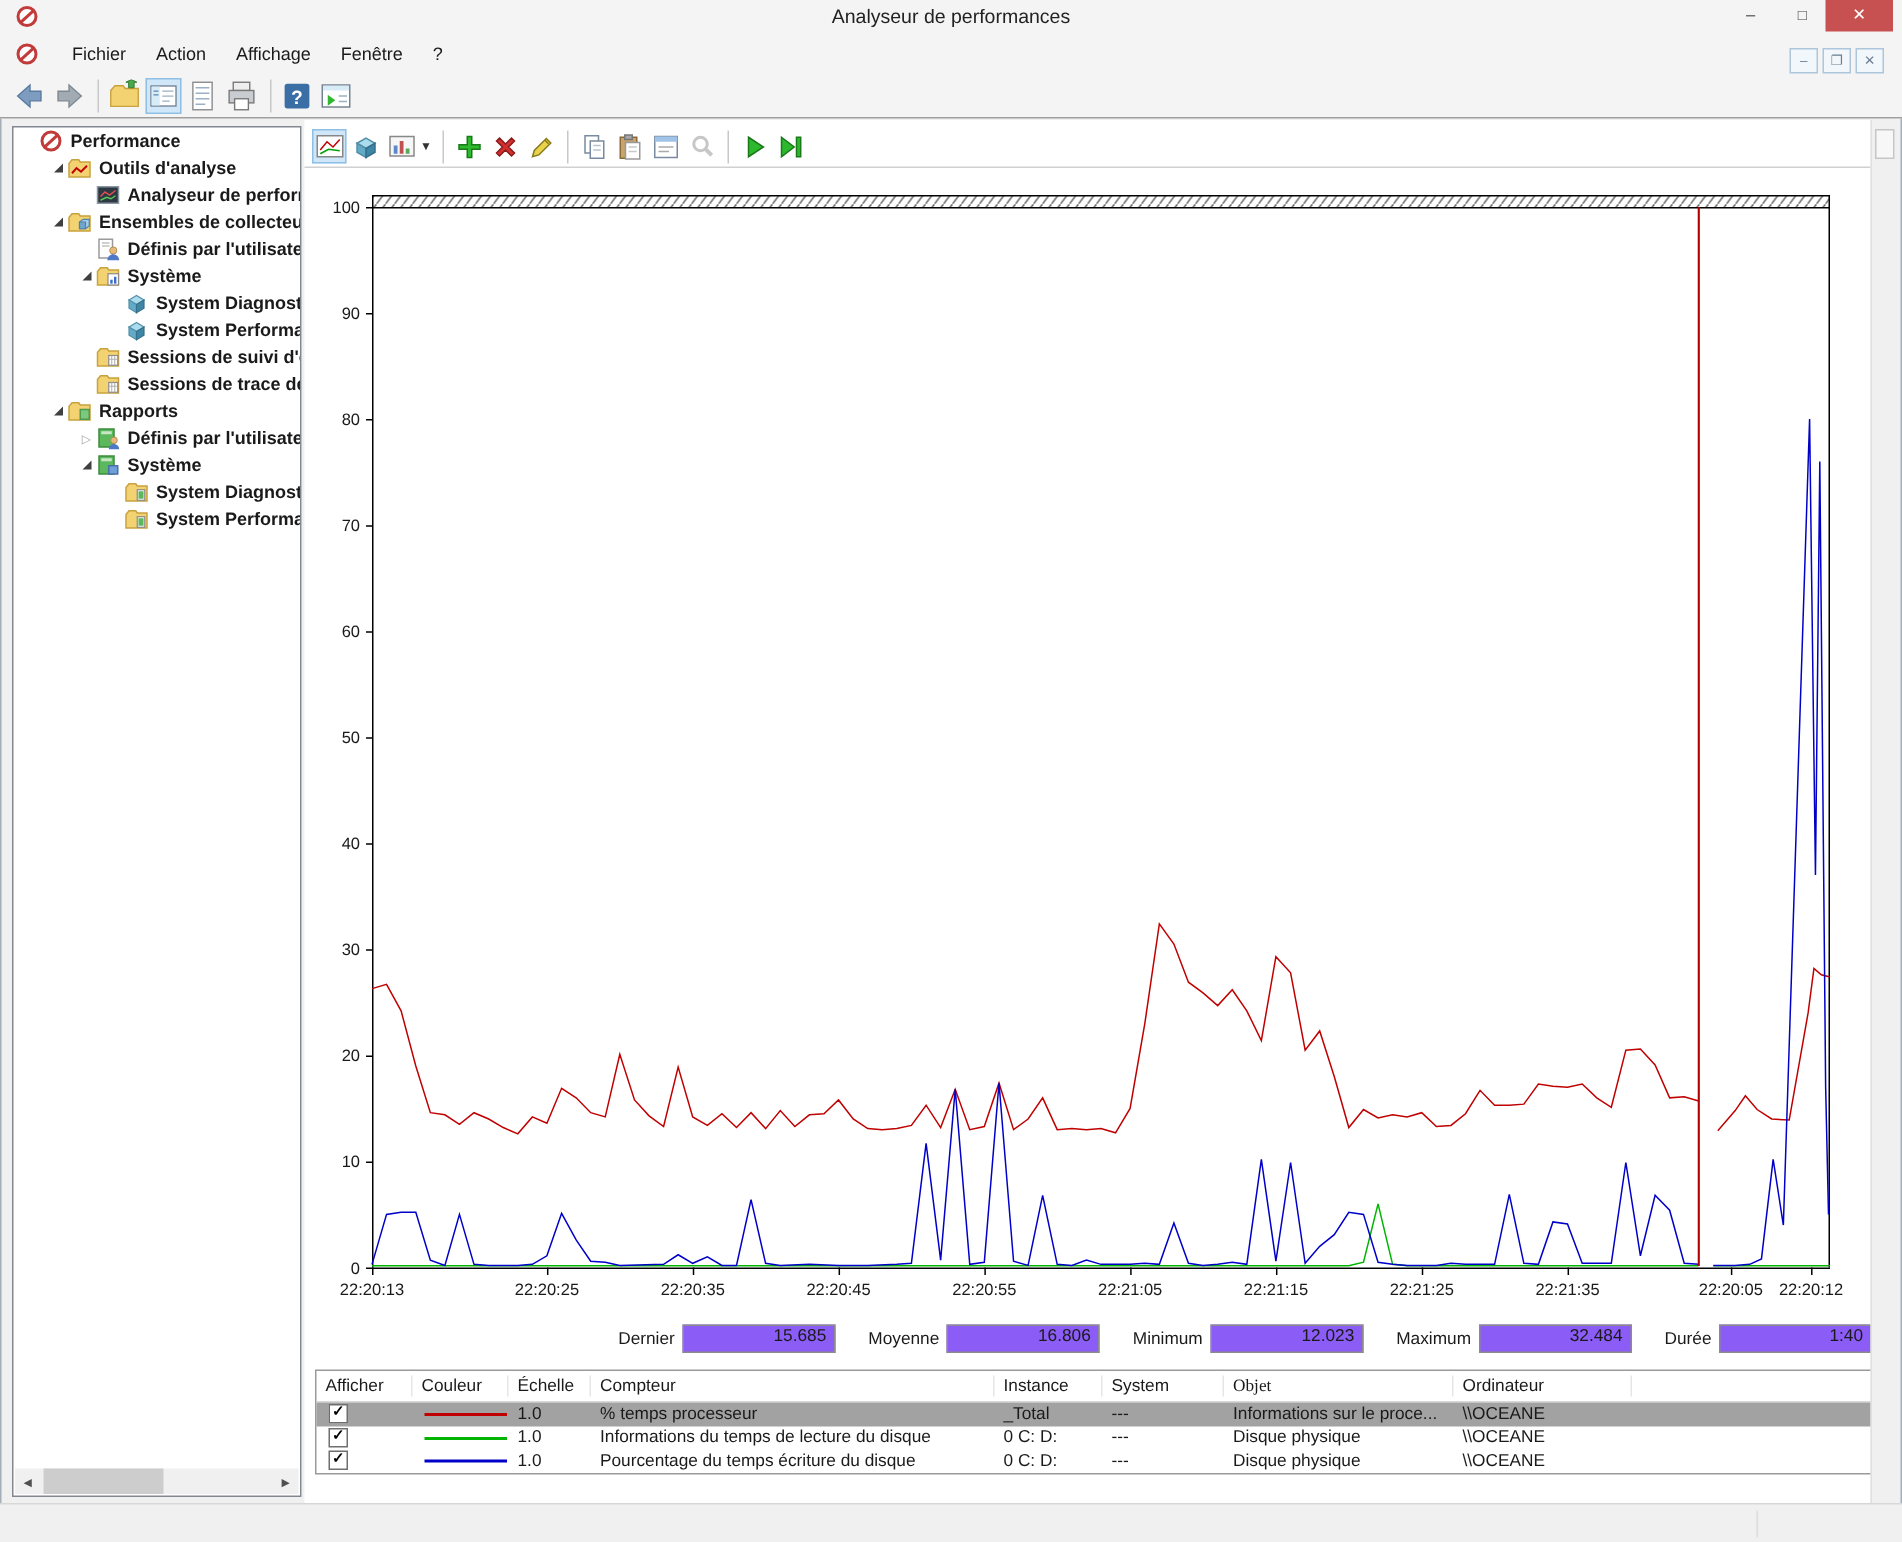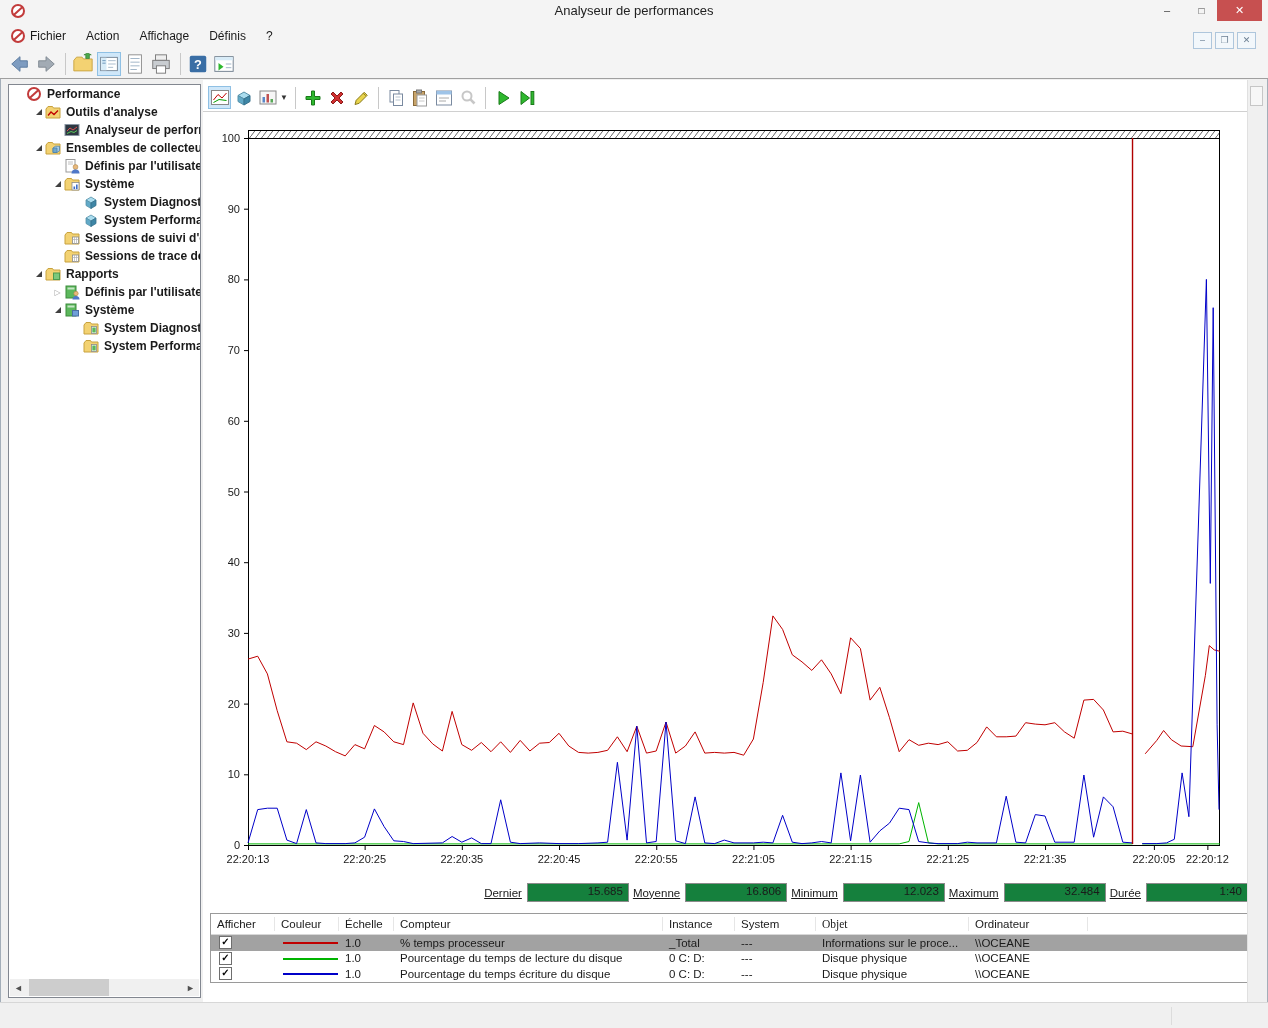--- a/index.html
+++ b/index.html
@@ -12,21 +12,21 @@
   .titlebar{position:absolute;top:0;left:0;right:0;height:22px;background:#f4f4f4;}
   .app-logo{position:absolute;left:10px;top:3px;width:16px;height:16px;}
   .title{position:absolute;left:0;right:0;top:3px;text-align:center;font-size:13px;color:#222;}
   .winbtn{position:absolute;top:0;height:21px;font-size:11px;color:#444;text-align:center;line-height:21px;cursor:default;}
   .winbtn.min{left:1148px;width:38px;}
   .winbtn.max{left:1186px;width:31px;font-size:10px;}
   .winbtn.close{left:1217px;width:45px;background:#c75050;color:#fff;font-size:11px;}
   
   .menubar{position:absolute;top:22px;left:0;right:0;height:28px;background:#f4f4f4;}
   .menubar .mmc-logo{position:absolute;left:10px;top:6px;width:16px;height:16px;}
-  .menuitems{position:absolute;left:20px;top:3px;display:flex;}
+  .menuitems{position:absolute;left:38px;top:3px;display:flex;}
   .menuitem{font-size:12px;padding:4px 10px;color:#1a1a1a;}
   .childbtns{position:absolute;right:12px;top:10px;display:flex;gap:3px;}
   .childbtn{width:17px;height:15px;border:1px solid #aec6dc;background:#f2f7fb;color:#6b7f92;
     font-size:9px;line-height:14px;text-align:center;}
   
   .toolbar{position:absolute;top:50px;left:0;right:0;height:29px;background:#f4f4f4;
     border-bottom:1px solid #9f9f9f;display:flex;align-items:center;padding-left:8px;box-sizing:border-box;}
   .tbtn{width:24px;height:24px;display:inline-flex;align-items:center;justify-content:center;margin-right:2px;}
   .tbtn.sel{background:#cfe7f9;border:1px solid #8fc0e4;box-sizing:border-box;}
   .tsep{width:1px;height:22px;background:#c8c8c8;margin:0 5px;}
@@ -52,22 +52,22 @@
     display:flex;align-items:center;padding-left:5px;box-sizing:border-box;background:#fff;}
   .cbtn{width:23px;height:23px;display:inline-flex;align-items:center;justify-content:center;margin-right:1px;}
   .cbtn.sel{background:#cfe7f9;border:1px solid #8fc0e4;box-sizing:border-box;}
   .cbtn.dis{opacity:.55;}
   .caret{font-size:8px;color:#333;width:10px;}
   #chart-host{position:absolute;left:0;top:0;width:1044px;height:792px;}
   #chart-host svg text{fill:#1a1a1a;}
   
   .stats{position:absolute;top:803px;left:0;width:1045px;display:flex;justify-content:flex-end;
     align-items:center;font-size:11.5px;}
-  .stat-label{margin-left:4px;margin-right:5px;text-decoration:underline;}
-  .stat-box{width:90px;height:15px;border:1px solid #8b8b8b;background:#15803d;
+  .stat-label{margin-left:22px;margin-right:5px;}
+  .stat-box{width:90px;height:15px;border:1px solid #8b8b8b;background:#8b5cf6;
     text-align:right;padding:1px 5px;font-size:11.5px;}
   
   .ctable{position:absolute;left:7px;top:833px;width:1038px;border:1px solid #9a9a9a;background:#fff;font-size:11.5px;}
   .thead{display:flex;height:20px;align-items:center;border-bottom:1px solid #d8d8d8;}
   .th{padding-left:6px;box-sizing:border-box;border-right:1px solid #e6e6e6;height:14px;line-height:14px;overflow:hidden;white-space:nowrap;}
   .tr{display:flex;height:15.5px;align-items:center;overflow:hidden;}
   .td{padding-left:6px;box-sizing:border-box;overflow:hidden;white-space:nowrap;display:flex;align-items:center;height:100%;}
   .tr.selrow{background:#a2a2a2;}
   .cbx{width:11px;height:11px;border:1px solid #6e6e6e;background:#fff;font-size:10px;line-height:10px;
     text-align:center;color:#000;margin-left:2px;font-weight:bold;}
@@ -92,21 +92,21 @@
 
 <div class="menubar">
   <span class="mmc-logo"><svg width="16" height="16" viewBox="0 0 16 16" xmlns="http://www.w3.org/2000/svg">
         <circle cx="8" cy="8" r="6" fill="#fff" stroke="#c23b3b" stroke-width="2"></circle>
         <line x1="4" y1="11.8" x2="12.2" y2="4.2" stroke="#c23b3b" stroke-width="2"></line>
       </svg></span>
   <div class="menuitems">
       <span class="menuitem">Fichier</span>
       <span class="menuitem">Action</span>
       <span class="menuitem">Affichage</span>
-      <span class="menuitem">Définis</span>
+      <span class="menuitem">Fenêtre</span>
       <span class="menuitem">?</span>
     </div>
   <div class="childbtns">
       <span class="childbtn">–</span>
       <span class="childbtn">❐</span>
       <span class="childbtn">✕</span>
     </div>
 </div>
 
 <div class="toolbar">
@@ -517,21 +517,21 @@
         <div class="td" style="width: 119px;">\\OCEANE</div>
       </div>
       <div class="tr">
         <div class="td" style="width: 64px;">
           <span class="cbx">✓</span>
         </div>
         <div class="td" style="width: 64px; display: block;">
           <div class="swatch" style="border-top: 2px solid rgb(0, 180, 0); margin-top: 7px;"></div>
         </div>
         <div class="td" style="width: 55px;">1.0</div>
-        <div class="td" style="width: 269px;">Pourcentage du temps de lecture du disque</div>
+        <div class="td" style="width: 269px;">Informations du temps de lecture du disque</div>
         <div class="td" style="width: 72px;">0 C: D:</div>
         <div class="td" style="width: 81px;">---</div>
         <div class="td" style="width: 153px;">Disque physique</div>
         <div class="td" style="width: 119px;">\\OCEANE</div>
       </div>
       <div class="tr">
         <div class="td" style="width: 64px;">
           <span class="cbx">✓</span>
         </div>
         <div class="td" style="width: 64px; display: block;">

